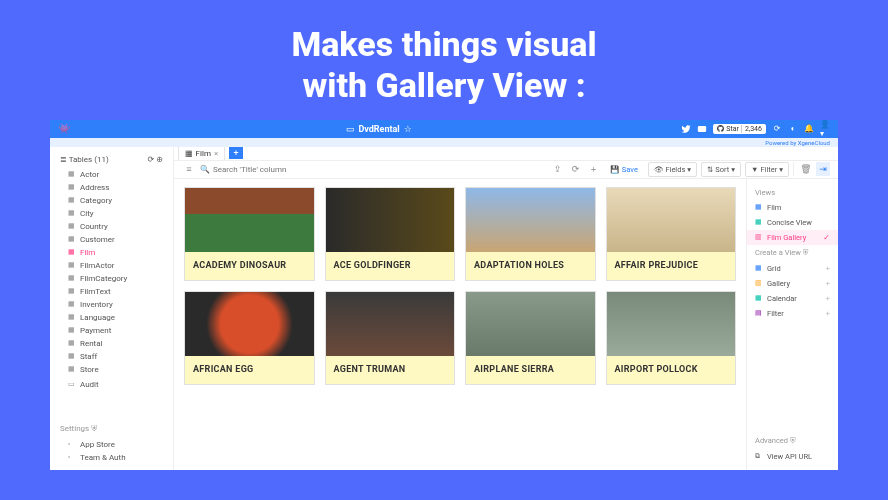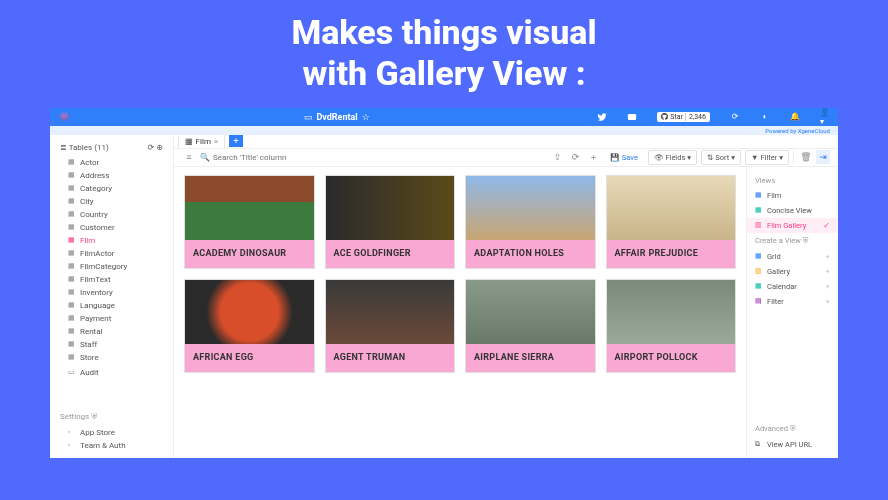--- a/index.html
+++ b/index.html
@@ -1,22 +1,22 @@
 <!DOCTYPE html>
 <html><head>
 <meta charset="utf-8">
 <style>
 *{margin:0;padding:0;box-sizing:border-box;font-family:-apple-system,BlinkMacSystemFont,"Segoe UI",Roboto,sans-serif}
 body{background:#4f6afc;display:flex;flex-direction:column;align-items:center;width:888px;height:500px;overflow:hidden}
-.headline{color:#fff;font-weight:800;font-size:34px;text-align:center;margin-top:12px;line-height:1.2}
+.headline{color:#fff;font-weight:800;font-size:34px;text-align:center;margin-top:24px;line-height:1.2}
 .app{width:788px;height:350px;background:#fff;margin-top:14px;display:flex;flex-direction:column;font-size:8px;color:#333}
 .topbar{height:18px;background:#2e7ff9;display:flex;align-items:center;padding:0 8px;color:#fff}
 .menu-icon{font-size:10px;margin-right:6px}
 .topbar-center{flex:1;display:flex;align-items:center;justify-content:center;gap:4px;font-size:9px}
-.topbar-right{display:flex;align-items:center;gap:20px}
+.topbar-right{display:flex;align-items:center;gap:6px}
 .gh-badge{background:#fff;color:#333;border-radius:2px;padding:1px 4px;display:flex;align-items:center;gap:2px;font-size:7px}
 .gh-star{display:flex;align-items:center;gap:2px}
 .gh-count{border-left:1px solid #ccc;padding-left:3px}
 .topicon{width:10px;height:10px;display:inline-flex;align-items:center;justify-content:center}
 .powered{background:#e6f0ff;text-align:right;padding:1px 8px;font-size:6px;color:#2e7ff9}
 .body{flex:1;display:flex;overflow:hidden}
 .sidebar-l{width:124px;border-right:1px solid #eee;display:flex;flex-direction:column;padding:6px 0}
 .sb-header{display:flex;align-items:center;padding:2px 10px;font-size:8px;color:#555}
 .sb-header .sp{flex:1}
 .sb-list{padding:2px 0}
@@ -35,21 +35,21 @@
 .search{flex:0 0 auto;display:flex;align-items:center;gap:3px;color:#aaa}
 .search input{border:none;outline:none;font-size:8px;width:110px;color:#666}
 .tb-sp{flex:1}
 .tb-btn{display:flex;align-items:center;gap:2px;padding:2px 5px;font-size:7.5px;color:#555;border:1px solid transparent;border-radius:2px}
 .tb-btn.bordered{border-color:#e0e0e0}
 .tb-btn.blue{color:#2e7ff9}
 .tb-ico{width:14px;height:14px;display:inline-flex;align-items:center;justify-content:center;color:#888;font-size:9px}
 .tb-end{display:flex;align-items:center;gap:3px;border-left:1px solid #eee;padding-left:5px}
 .gallery{flex:1;display:flex;overflow:hidden}
 .cards{flex:1;padding:8px 10px;display:grid;grid-template-columns:repeat(4,1fr);gap:10px;overflow:hidden;align-content:start}
-.card{border:1px solid #e0e0e0;background:#f9a8d4;display:flex;flex-direction:column}
+.card{border:1px solid #e0e0e0;background:#fef9c3;display:flex;flex-direction:column}
 .card-img{width:100%;height:64px;background:#444;display:block}
 .card-title{padding:8px 8px 10px;font-size:9px;font-weight:700;color:#333;letter-spacing:.3px}
 .sidebar-r{width:92px;border-left:1px solid #eee;padding:6px 0;display:flex;flex-direction:column}
 .sr-head{padding:3px 8px;font-size:7.5px;color:#999}
 .sr-item{display:flex;align-items:center;padding:3px 8px;gap:4px;font-size:7.5px;color:#555}
 .sr-item .sp{flex:1}
 .sr-item.active{background:#ffeef5;color:#ff3b82}
 .sr-item.active .sr-ico{color:#ff3b82}
 .sr-ico{width:8px;display:inline-block;font-size:7px}
 .sr-ico.blue{color:#2e7ff9}

